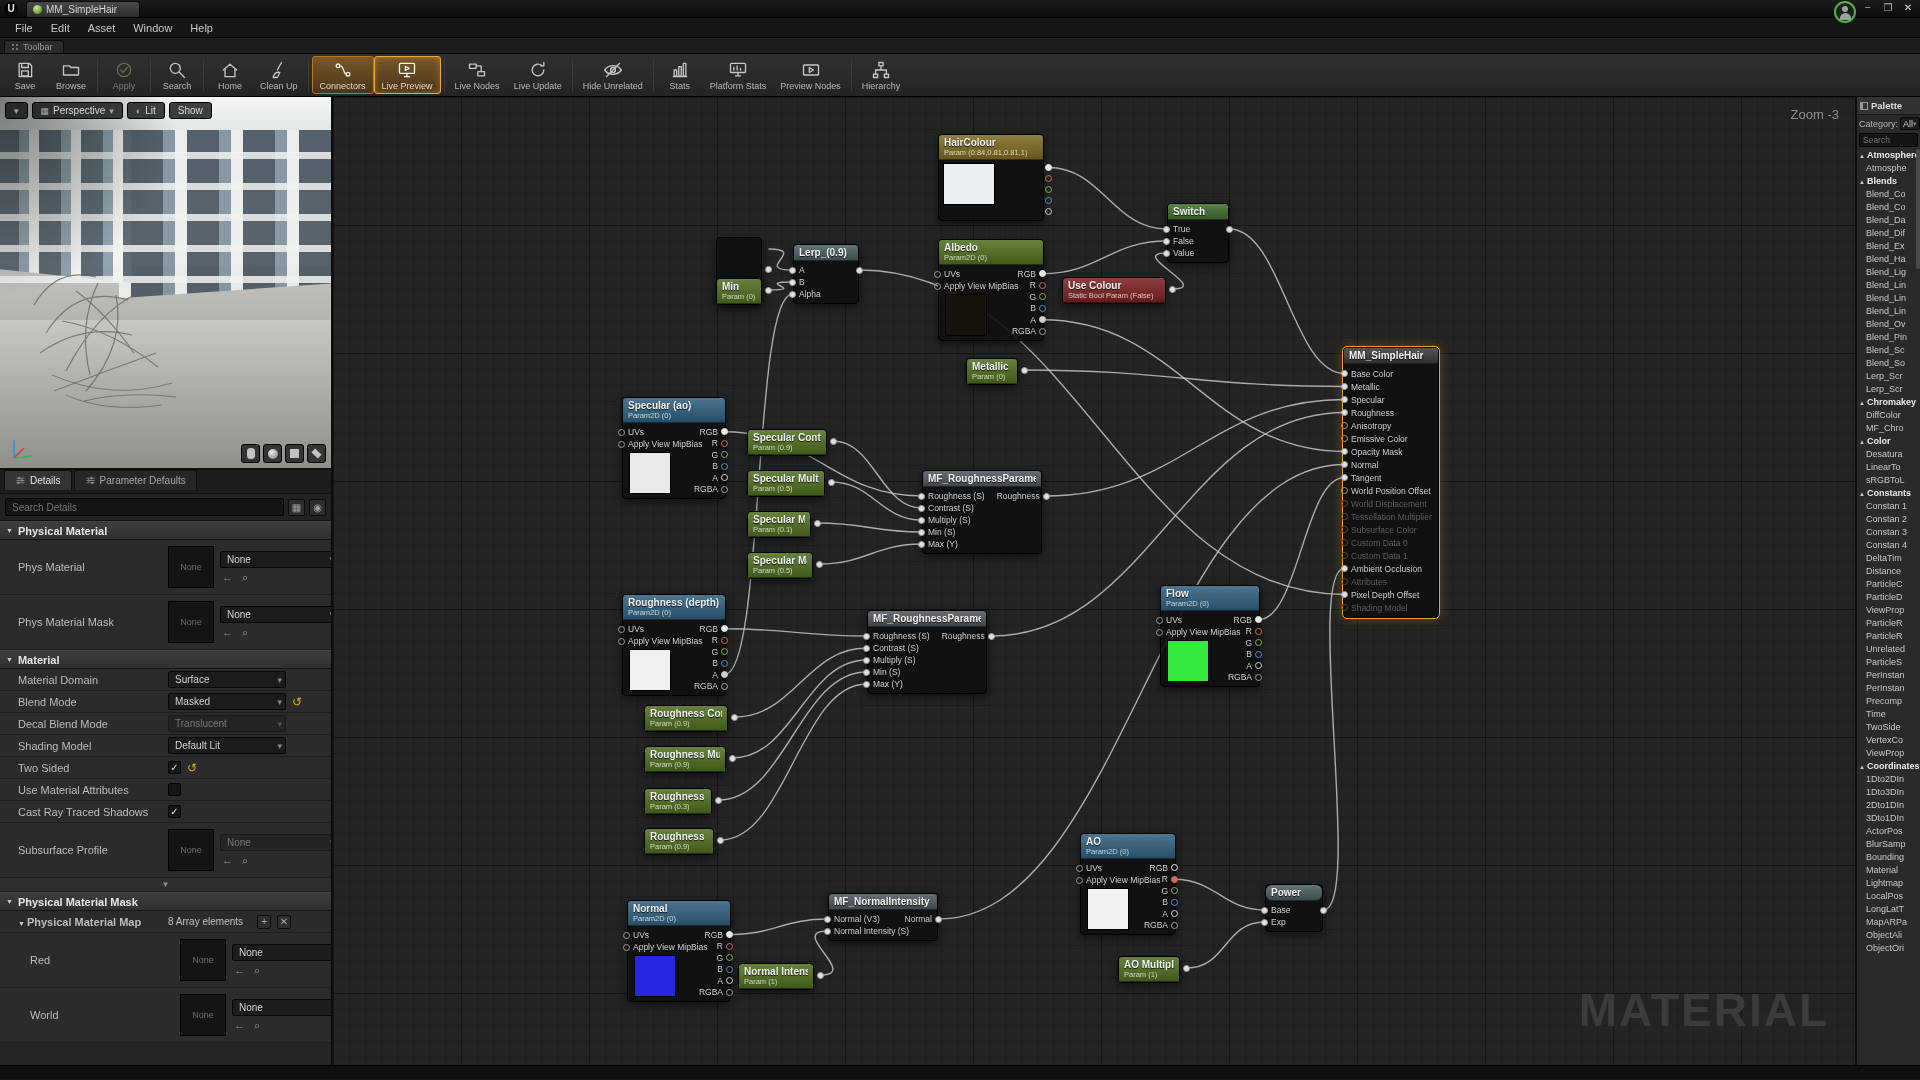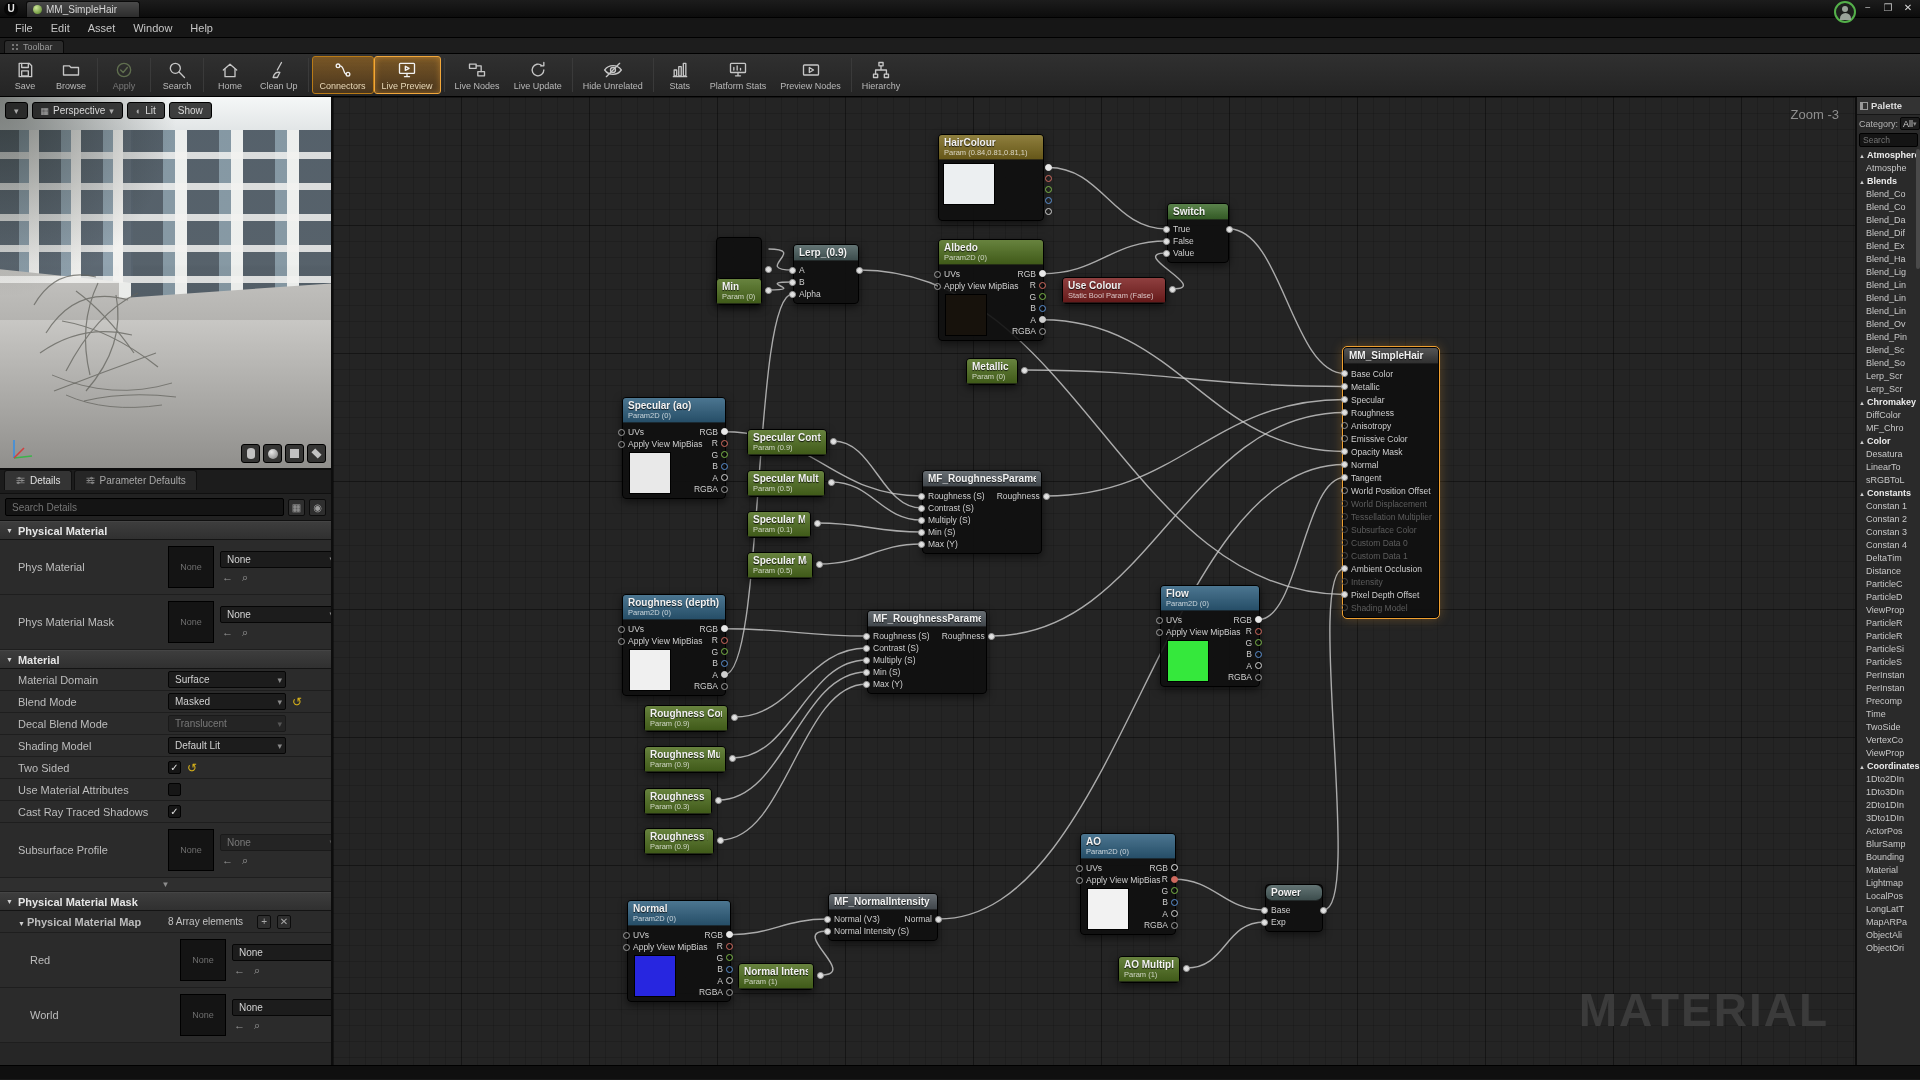--- a/index.html
+++ b/index.html
@@ -1191,21 +1191,21 @@
             <div class="nrow off">
               <span class="pin in"></span>
               <span>Custom Data 1</span>
             </div>
             <div class="nrow">
               <span class="pin in conn" style="background: rgb(224, 224, 224);"></span>
               <span>Ambient Occlusion</span>
             </div>
             <div class="nrow off">
               <span class="pin in"></span>
-              <span>Intensity</span>
+              <span>Attributes</span>
             </div>
             <div class="nrow">
               <span class="pin in conn" style="background: rgb(224, 224, 224);"></span>
               <span>Pixel Depth Offset</span>
             </div>
             <div class="nrow off">
               <span class="pin in"></span>
               <span>Shading Model</span>
             </div>
           </div>
@@ -1261,21 +1261,21 @@
         <div class="pal-item">Constan 2</div>
         <div class="pal-item">Constan 3</div>
         <div class="pal-item">Constan 4</div>
         <div class="pal-item">DeltaTim</div>
         <div class="pal-item">Distance</div>
         <div class="pal-item">ParticleC</div>
         <div class="pal-item">ParticleD</div>
         <div class="pal-item">ViewProp</div>
         <div class="pal-item">ParticleR</div>
         <div class="pal-item">ParticleR</div>
-        <div class="pal-item">ParticleSi</div>
+        <div class="pal-item">Unrelated</div>
         <div class="pal-item">ParticleS</div>
         <div class="pal-item">PerInstan</div>
         <div class="pal-item">PerInstan</div>
         <div class="pal-item">Precomp</div>
         <div class="pal-item">Time</div>
         <div class="pal-item">TwoSide</div>
         <div class="pal-item">VertexCo</div>
         <div class="pal-item">ViewProp</div>
         <div class="pal-item pal-cat"><span class="pt">▲</span>Coordinates</div>
         <div class="pal-item">1Dto2DIn</div>

